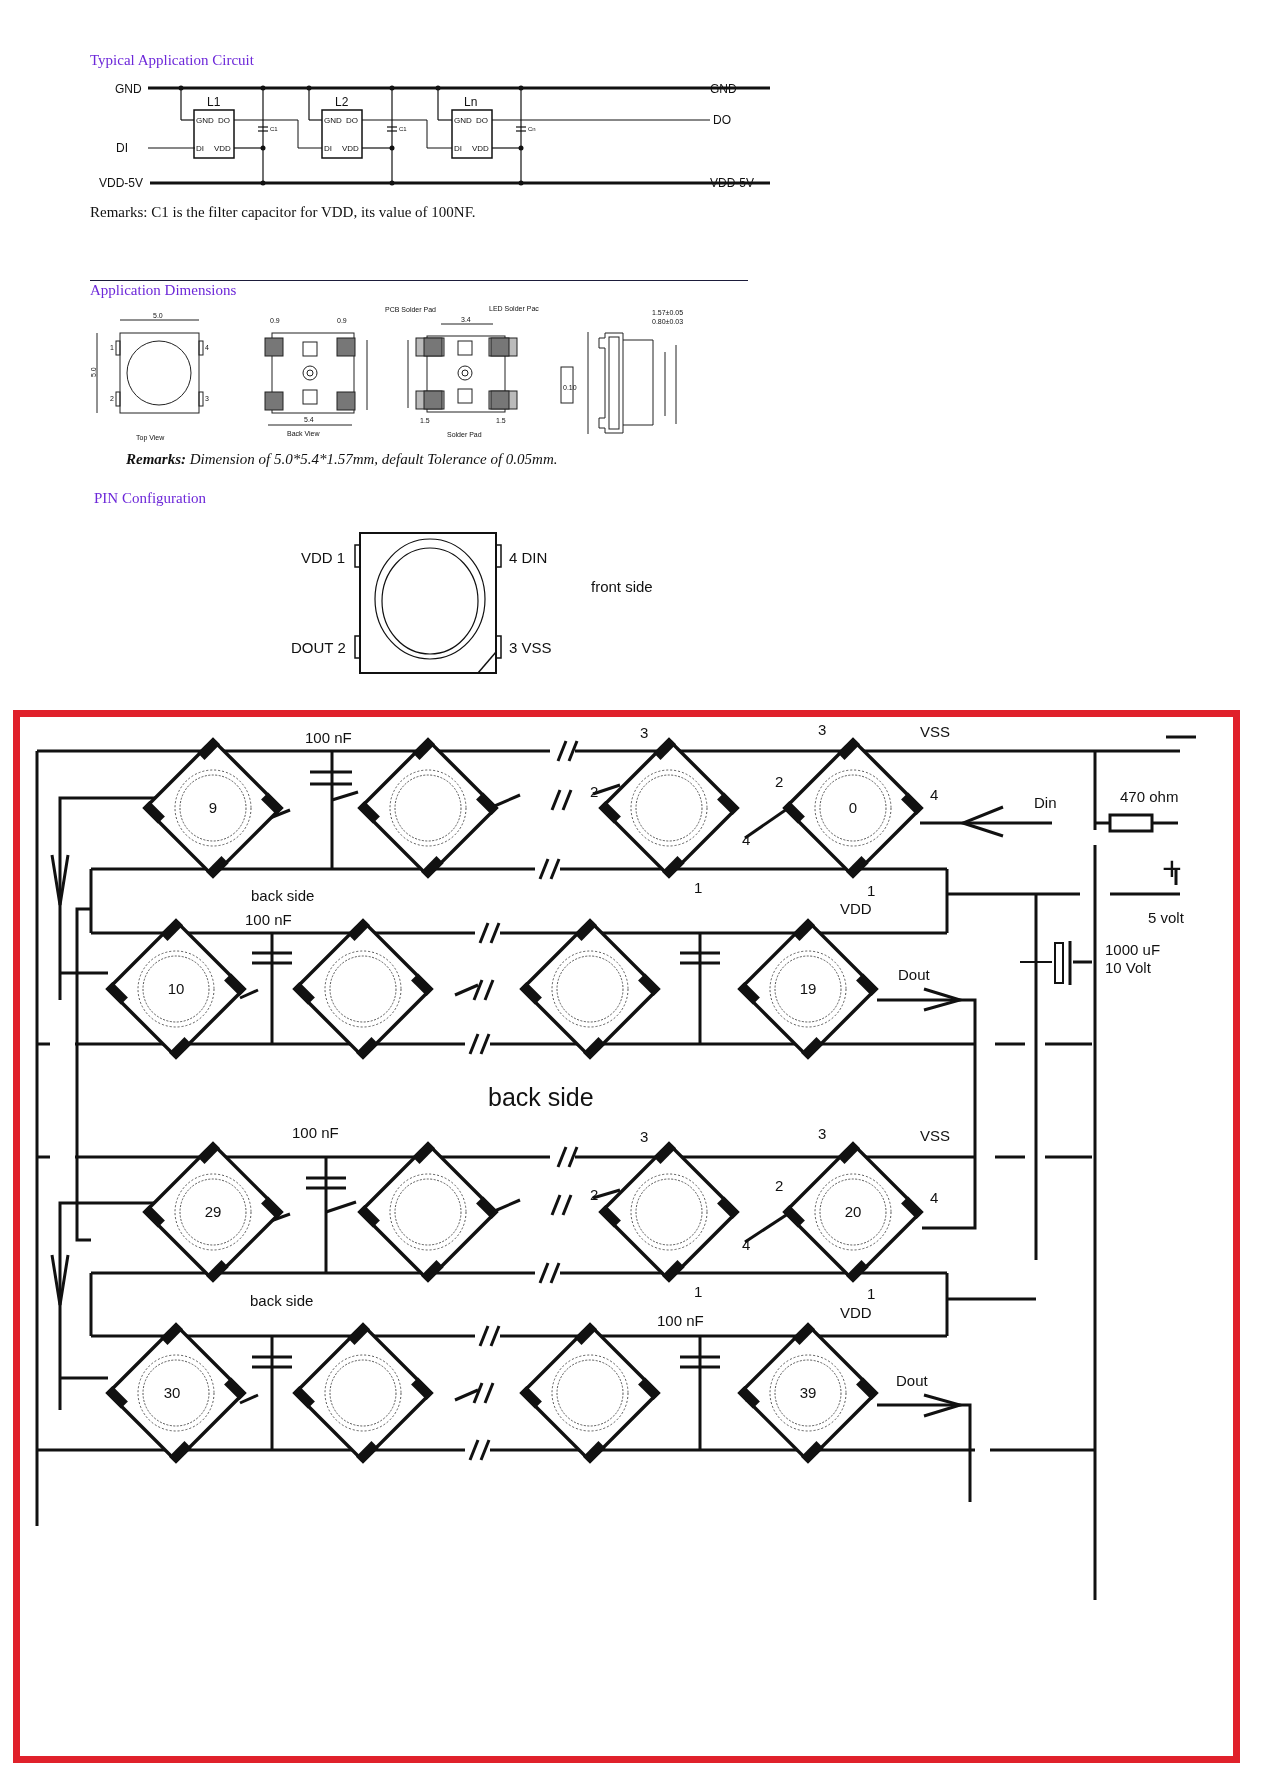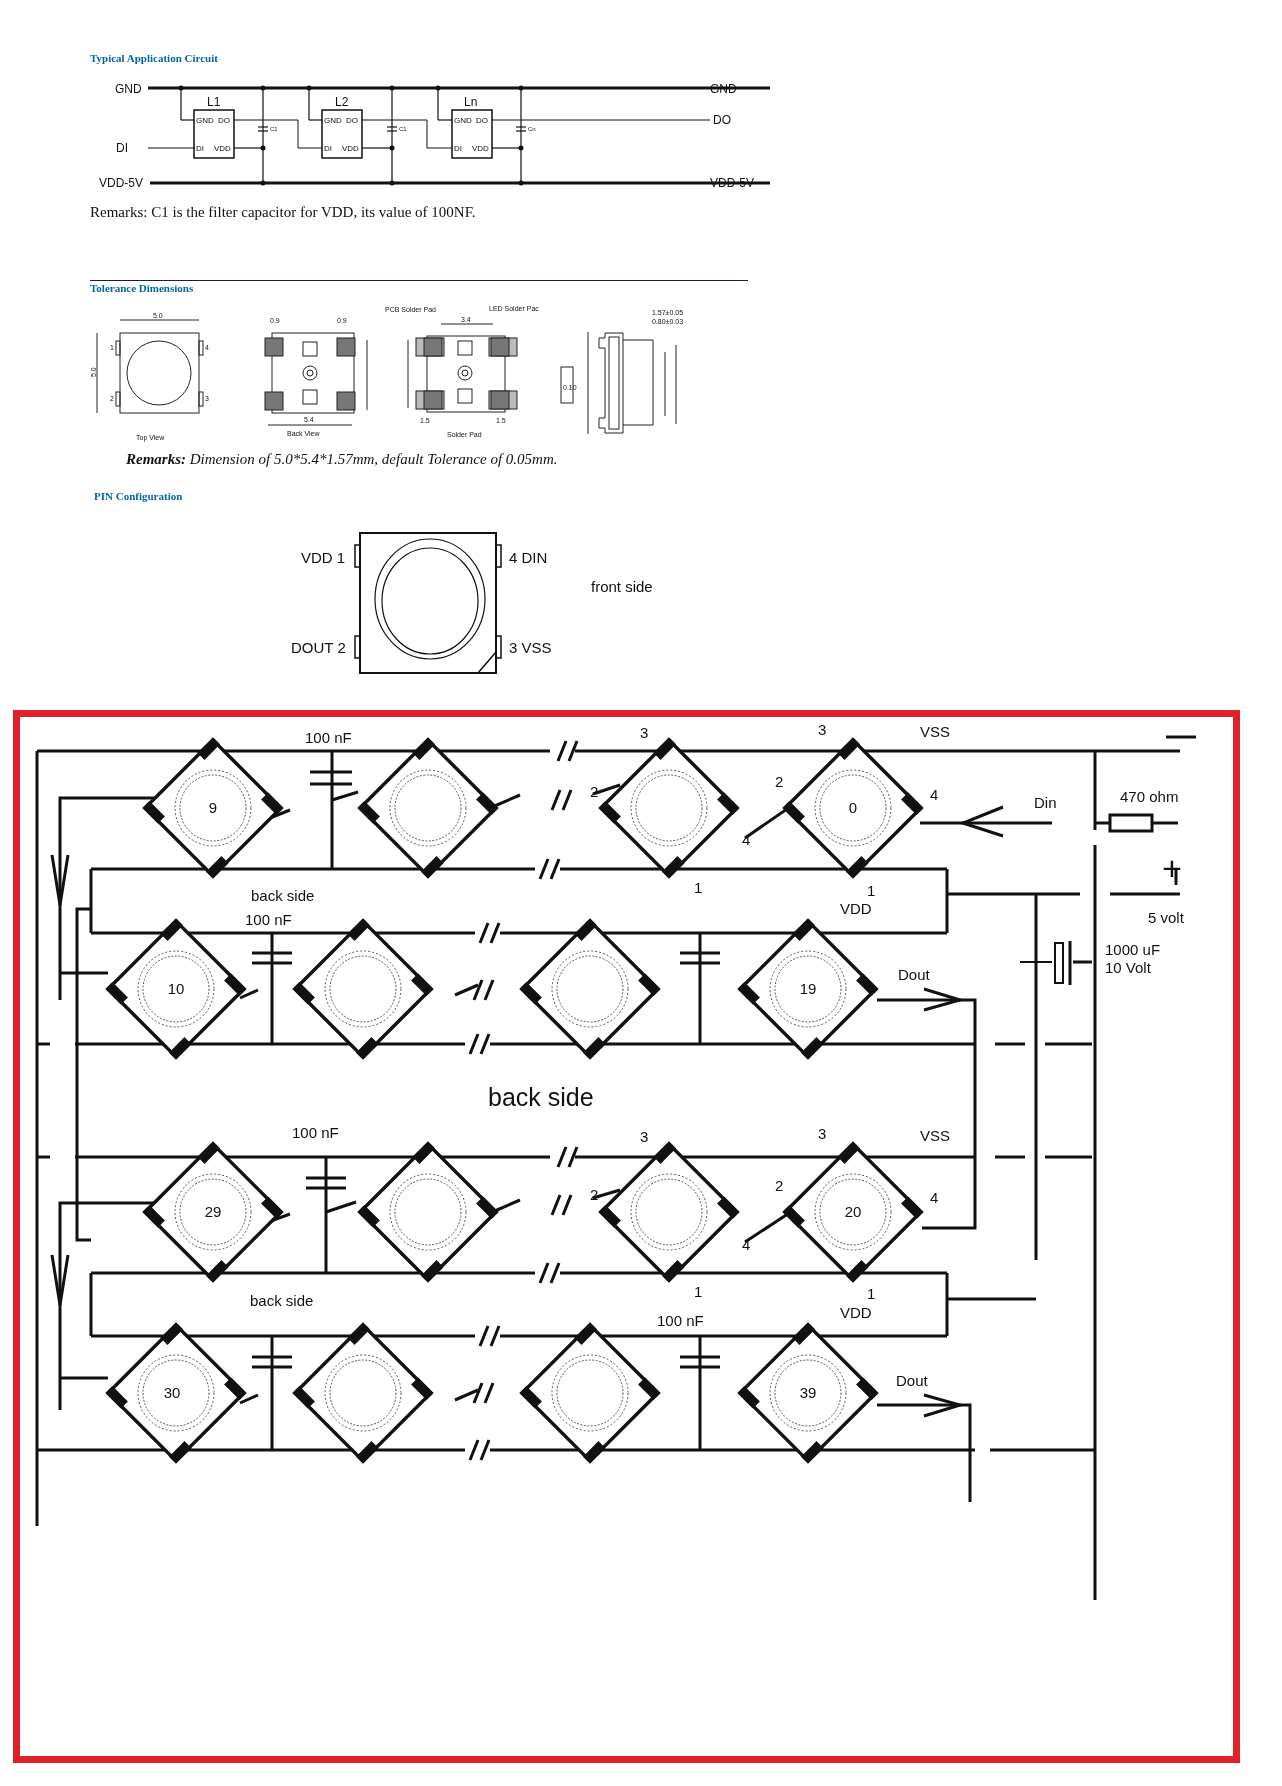--- a/index.html
+++ b/index.html
@@ -1,18 +1,18 @@
 <!DOCTYPE html>
 <html><head>
 <meta charset="utf-8">
 <style>
   html,body{margin:0;padding:0;background:#ffffff;}
   body{width:1282px;height:1786px;position:relative;overflow:hidden;font-family:"Liberation Sans",sans-serif;color:#111;}
   .abs{position:absolute;}
-  .serif-b{font-family:"Liberation Serif","DejaVu Serif",serif;font-weight:bold;font-size:11px;color:#0369a1;}
+  .serif-b{font-family:"Liberation Serif","DejaVu Serif",serif;font-weight:normal;font-size:15px;color:#6d28d9;}
   .serif{font-family:"Liberation Serif","DejaVu Serif",serif;font-size:15px;color:#111;}
   svg{position:absolute;left:0;top:0;overflow:visible;}
   svg text{font-family:"Liberation Sans",sans-serif;fill:#111;}
   .rule{position:absolute;height:1px;background:#1b1b3a;}
 </style>
 </head>
 <body>
 
 <div class="abs serif-b" style="left:90px;top:52px;">Typical Application Circuit</div>
 
@@ -96,21 +96,21 @@
   <g font-size="6">
     <text x="270" y="131">C1</text>
     <text x="399" y="131">C1</text>
     <text x="528" y="131">Cn</text>
   </g>
 </svg>
 
 <div class="abs serif" style="left:90px;top:204px;">Remarks: C1 is the filter capacitor for VDD, its value of 100NF.</div>
 
 <div class="rule" style="left:90px;top:280px;width:658px;"></div>
-<div class="abs serif-b" style="left:90px;top:282px;">Tolerance  Dimensions</div>
+<div class="abs serif-b" style="left:90px;top:282px;">Application  Dimensions</div>
 
 <svg width="1282" height="480">
   <g stroke="#222" fill="none" stroke-width="1">
 
     <rect x="120" y="333" width="79" height="80"></rect>
     <circle cx="159" cy="373" r="32"></circle>
     <rect x="116" y="341" width="4" height="14"></rect>
       <rect x="116" y="392" width="4" height="14"></rect>
     <rect x="199" y="341" width="4" height="14"></rect>
       <rect x="199" y="392" width="4" height="14"></rect>

